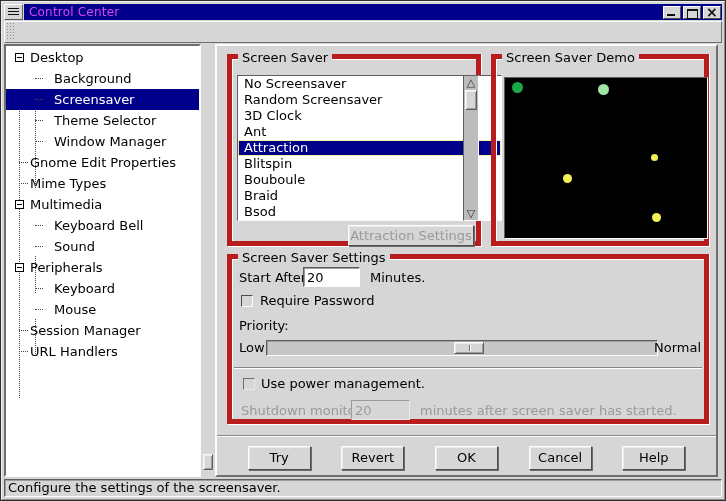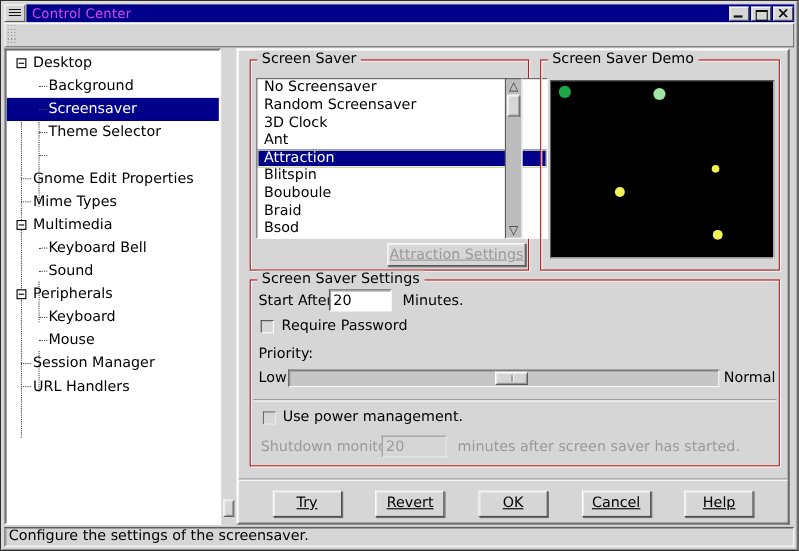--- a/index.html
+++ b/index.html
@@ -6,21 +6,21 @@
   html,body { width:726px; height:501px; }
   body { font-family:"DejaVu Sans","Liberation Sans",sans-serif; font-size:13px; color:#000; background:#000; }
 
   .window { width:726px; height:501px; background:#d6d6d6; border:1px solid #2f2f2f;
     box-shadow: inset 1px 1px 0 #efefef, inset -1px -1px 0 #8a8a8a;
     padding:3px; display:flex; flex-direction:column; position:relative; }
 
   
   .raised { border:1px solid; border-color:#fcfcfc #5e5e5e #5e5e5e #fcfcfc;
     box-shadow: inset 1px 1px 0 #e9e9e9, inset -1px -1px 0 #9c9c9c; background:#d6d6d6; }
-  .frame { position:absolute; border:1px solid #b91c1c;
+  .frame { position:absolute; border:5px solid #b91c1c;
     box-shadow: inset 1px 1px 0 #ffffff, 1px 1px 0 #ffffff; }
   .frame-title { position:absolute; top:-9px; left:6px; background:#d6d6d6; padding:0 4px; font-size:13px; white-space:nowrap; }
 
   
   .titlerow { display:flex; height:16px; align-items:stretch; }
   .win-icon { width:19px; margin-right:1px; background:#d6d6d6; border:1px solid; border-color:#fcfcfc #5e5e5e #5e5e5e #fcfcfc; position:relative; }
   .win-icon::after { content:""; position:absolute; left:3px; right:3px; top:3px; bottom:3px;
     background: repeating-linear-gradient(#111 0 1px, transparent 1px 3px); }
   .titlebar { flex:1; background:#00008a; color:#d946ef; display:flex; align-items:center; padding-left:5px; font-size:12px; letter-spacing:0.2px; }
   .title-text { flex:1; }
@@ -42,21 +42,21 @@
   .menuitem .mn { text-decoration:underline; }
 
   
   .content { flex:1; display:flex; margin-top:1px; padding-right:4px; min-height:0; }
 
   .sidebar { width:197px; background:#fff; border:2px solid; border-color:#6e6e6e #fdfdfd #fdfdfd #6e6e6e; overflow:hidden; position:relative; }
   .tree { position:absolute; left:0; top:1px; right:0; }
   .vline { position:absolute; width:0; border-left:1px dotted #444; }
   .tree-row { position:relative; height:21px; line-height:21px; white-space:nowrap; cursor:default; }
   .tree-row.lvl0 { padding-left:24px; }
-  .tree-row.lvl1 { padding-left:38px; }
+  .tree-row.lvl1 { padding-left:48px; }
   .tree-row.sel { background:#00008a; color:#fff; }
   .dash { position:absolute; top:10px; border-top:1px dotted #444; }
   .lvl0 > .dash { left:13px; width:9px; }
   .lvl1 > .dash { left:29px; width:8px; }
   .expander { position:absolute; left:9px; top:6px; width:9px; height:9px; background:#fff; border:1px solid #000; }
   .expander::after { content:""; position:absolute; left:1px; right:1px; top:3px; height:1px; background:#000; }
 
   .gutter { width:14px; position:relative; }
   .gutter-handle { position:absolute; left:2px; bottom:7px; width:10px; height:16px; }
 
@@ -71,21 +71,21 @@
   .scrollbar { position:absolute; left:231px; top:16px; width:16px; height:146px; background:#bcbcbc;
     border:1px solid; border-color:#5e5e5e #fcfcfc #fcfcfc #5e5e5e; }
   .sb-arrow { position:absolute; left:0; width:14px; height:13px; text-align:center; font-size:11px; line-height:13px; color:#333; }
   .sb-up { top:0; }
   .sb-down { bottom:0; }
   .sb-thumb { position:absolute; left:1px; top:14px; width:12px; height:20px; }
 
   .ss-settings-btn { position:absolute; right:2px; top:166px; width:126px; height:21px;
     text-align:center; line-height:19px; font-size:13px; }
   .btn { background:#d6d6d6; border:1px solid; border-color:#fcfcfc #4e4e4e #4e4e4e #fcfcfc;
-    box-shadow: 1px 1px 0 #6a6a6a, inset 1px 1px 0 #ebebeb; cursor:default;text-decoration:underline; }
+    box-shadow: 1px 1px 0 #6a6a6a, inset 1px 1px 0 #ebebeb; cursor:default; }
   .btn.disabled { color:#9a9a9a; }
 
   
   .demo-frame { left:274px; top:8px; right:7px; height:192px; }
   .demo-canvas { position:absolute; left:8px; top:18px; width:204px; height:162px;
     border:1px solid; border-color:#5e5e5e #fcfcfc #fcfcfc #5e5e5e; overflow:hidden; }
   .dot { position:absolute; border-radius:50%; }
 
   
   .set-frame { left:10px; top:208px; right:7px; height:170px; }
@@ -138,21 +138,21 @@
     <div class="sidebar">
       <div class="tree" id="tree">
         <div class="vline" style="left:13px; top:57px;  height:294px;"></div>
         <div class="vline" style="left:29px; top:62px;  height:79px;"></div>
         <div class="vline" style="left:29px; top:209px; height:37px;"></div>
         <div class="vline" style="left:29px; top:272px; height:37px;"></div>
       <div class="tree-row lvl0"><span class="expander"></span><span>Desktop</span></div>
           <div class="tree-row lvl1"><span class="dash"></span><span>Background</span></div>
           <div class="tree-row lvl1 sel" style="background: rgb(0, 0, 138);"><span class="dash"></span><span>Screensaver</span></div>
           <div class="tree-row lvl1"><span class="dash"></span><span>Theme Selector</span></div>
-          <div class="tree-row lvl1"><span class="dash"></span></div>
+          <div class="tree-row lvl1"><span class="dash"></span><span>Window Manager</span></div>
           <div class="tree-row lvl0"><span class="dash"></span><span>Gnome Edit Properties</span></div>
           <div class="tree-row lvl0"><span class="dash"></span><span>Mime Types</span></div>
           <div class="tree-row lvl0"><span class="expander"></span><span>Multimedia</span></div>
           <div class="tree-row lvl1"><span class="dash"></span><span>Keyboard Bell</span></div>
           <div class="tree-row lvl1"><span class="dash"></span><span>Sound</span></div>
           <div class="tree-row lvl0"><span class="expander"></span><span>Peripherals</span></div>
           <div class="tree-row lvl1"><span class="dash"></span><span>Keyboard</span></div>
           <div class="tree-row lvl1"><span class="dash"></span><span>Mouse</span></div>
           <div class="tree-row lvl0"><span class="dash"></span><span>Session Manager</span></div>
           <div class="tree-row lvl0"><span class="dash"></span><span>URL Handlers</span></div>

